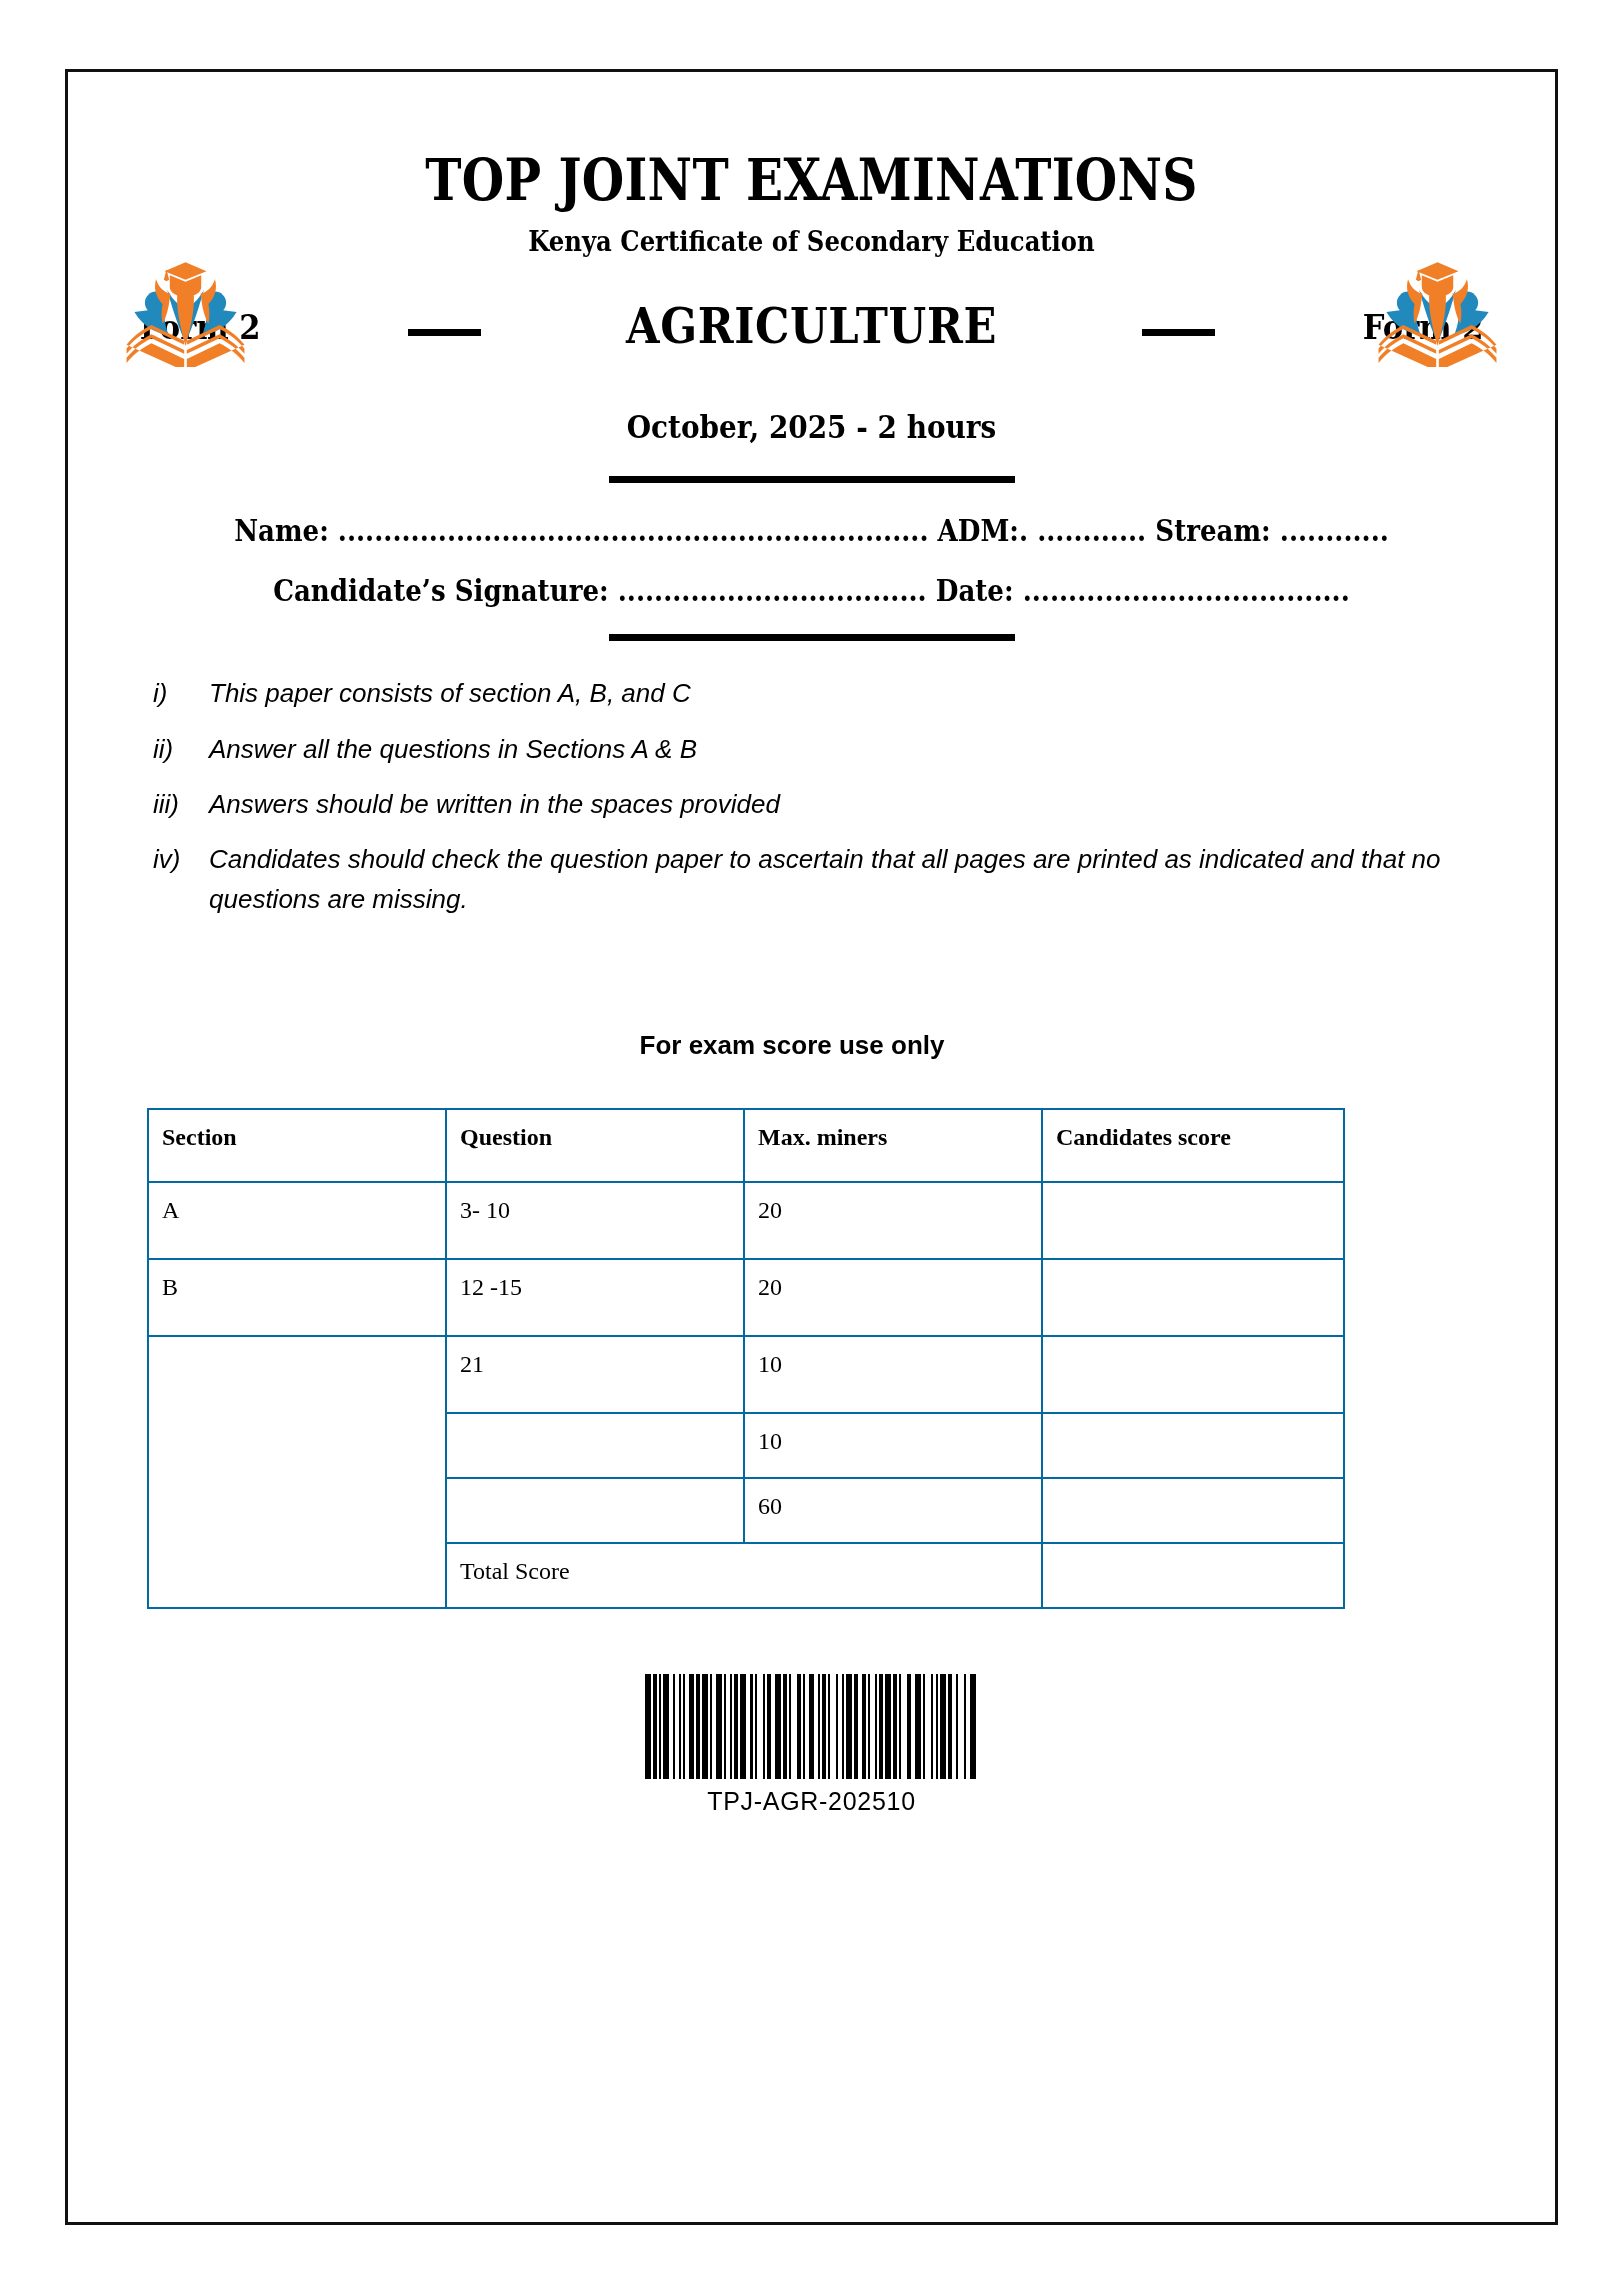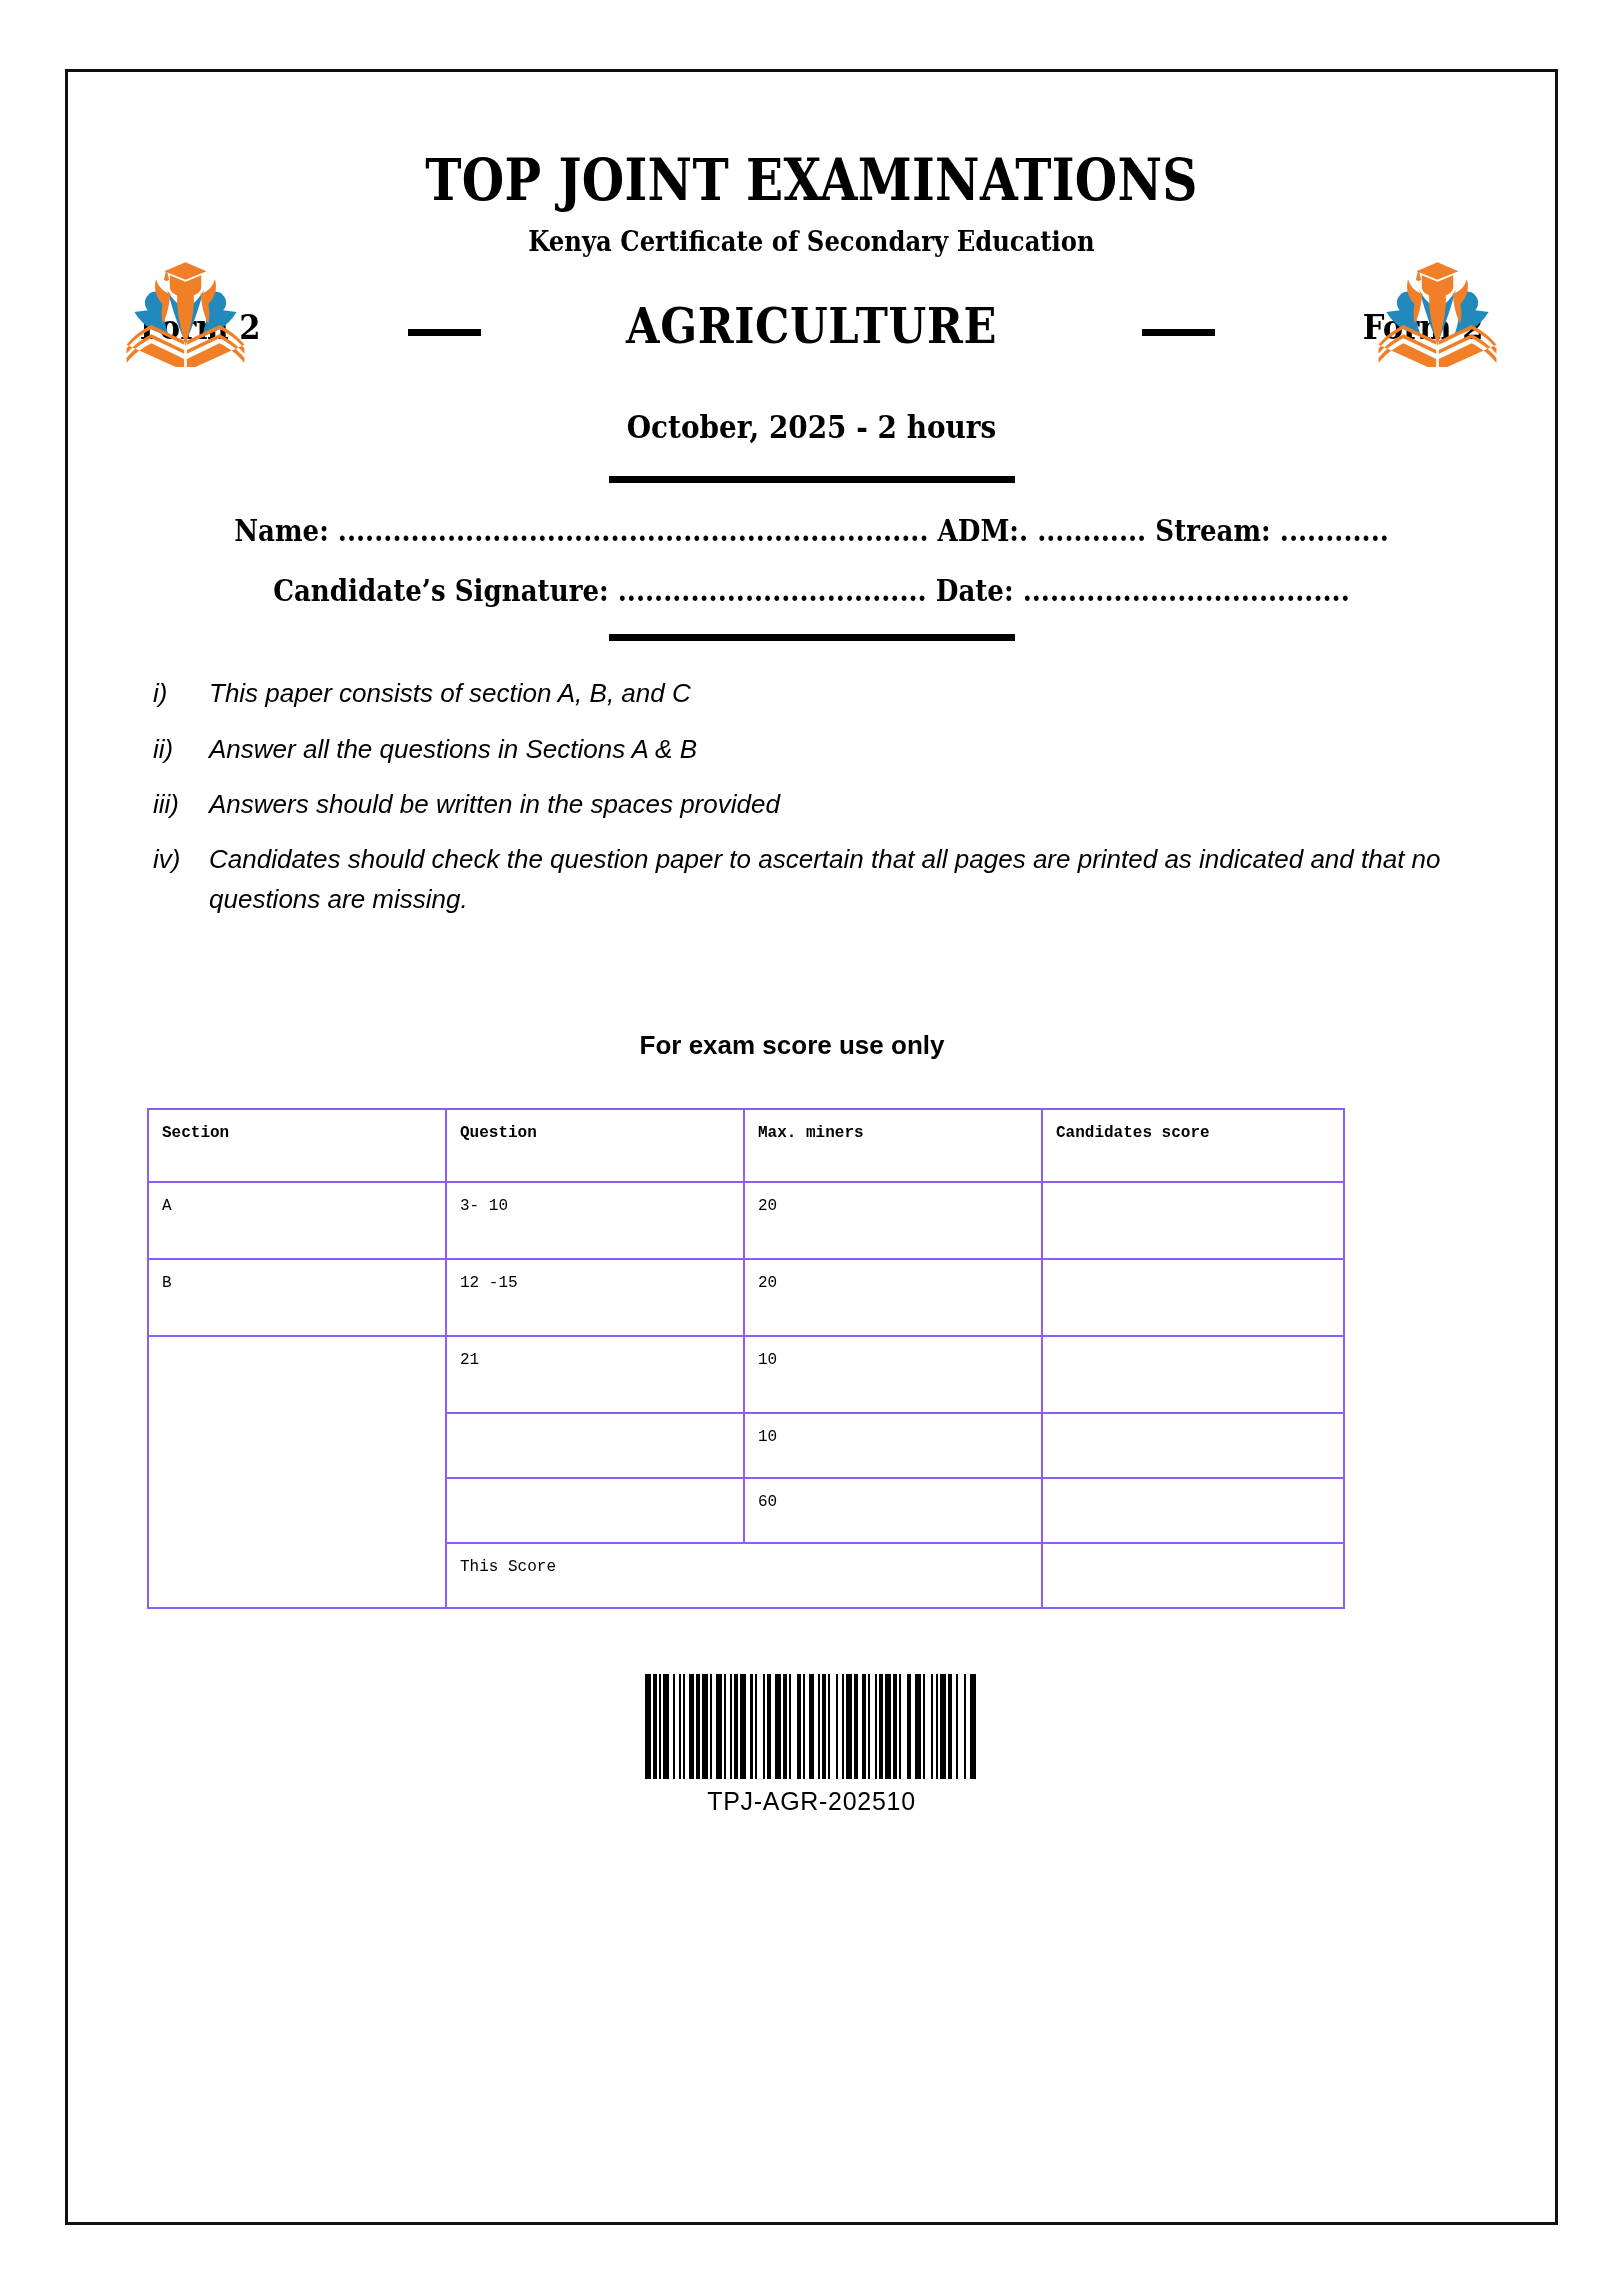--- a/index.html
+++ b/index.html
@@ -167,23 +167,23 @@
     padding-right: 39px;
   }
 
   table.score-table {
     border-collapse: collapse;
     margin: 47px 0 0 79px;
     width: 1197px;
     table-layout: fixed;
   }
   table.score-table td {
-    border: 2px solid #8b5cf6;
-    font-family: Liberation Mono, monospace;
-    font-size: 16px;
+    border: 2px solid #0369a1;
+    font-family: Liberation Serif, serif;
+    font-size: 24px;
     vertical-align: top;
     padding: 14.4px 11.8px 14.4px 13px;
   }
   table.score-table td.head {
     font-weight: bold;
     height: 73px;
   }
   table.score-table td.body { height: 77px; }
   table.score-table td.shortrow { height: 65px; }
   .col-a { width: 298px; }
@@ -349,21 +349,21 @@
           <td class="shortrow"></td>
         </tr>
 
         <tr>
           <td class="shortrow"></td>
           <td class="shortrow">60</td>
           <td class="shortrow"></td>
         </tr>
 
         <tr>
-          <td class="shortrow" colspan="2">This Score</td>
+          <td class="shortrow" colspan="2">Total Score</td>
           <td class="shortrow"></td>
         </tr>
       </tbody>
     </table>
 
     <div class="barcode-wrap">
       <div class="barcode-bars" id="barcode-bars">
           <i style="width: 5.9px;"></i>
           <i style="width: 2px; background: rgb(255, 255, 255);"></i>
           <i style="width: 3.9px;"></i>

